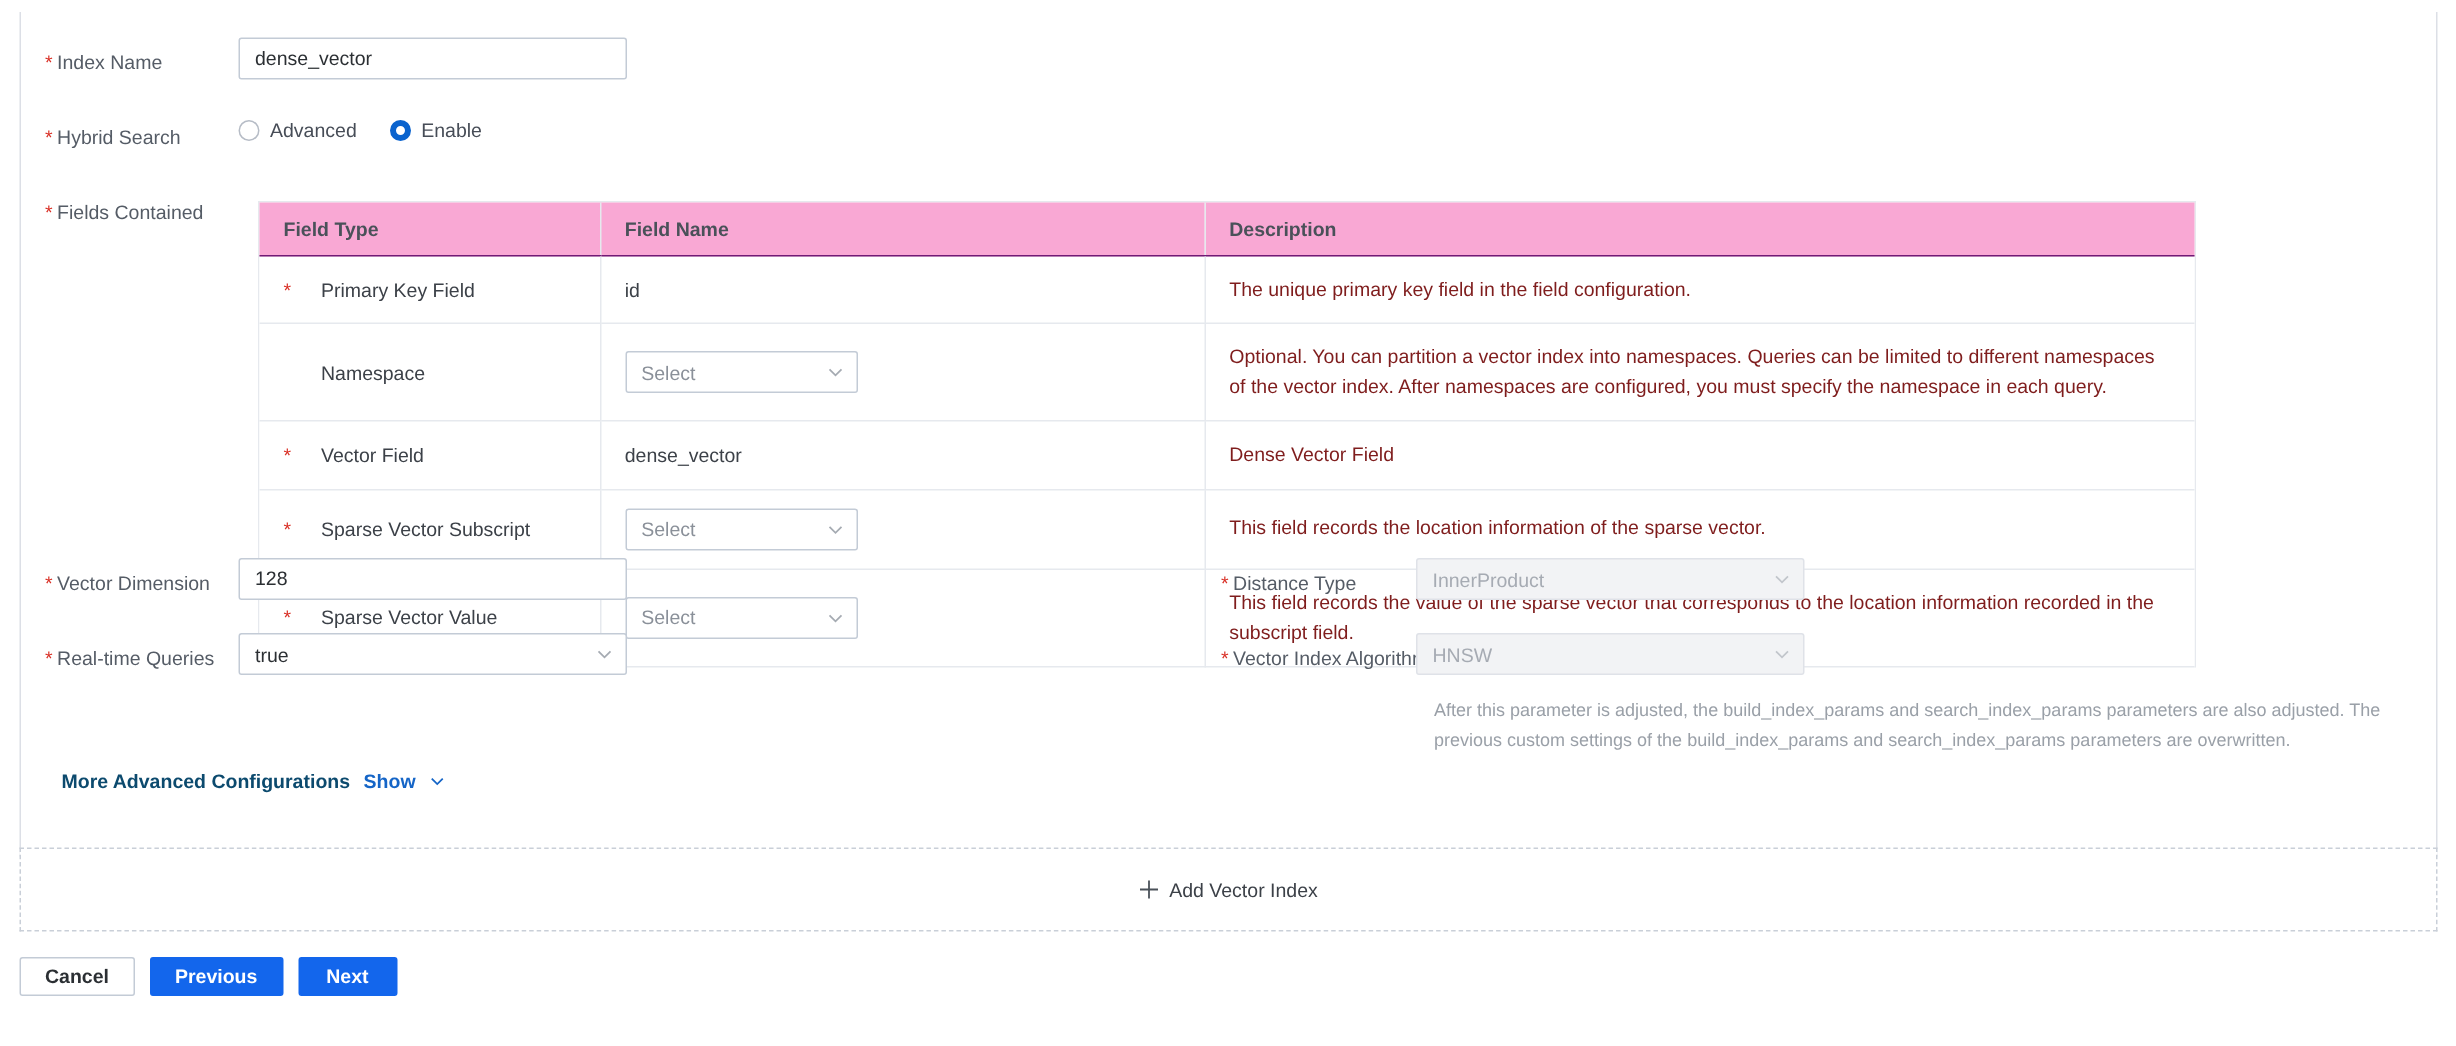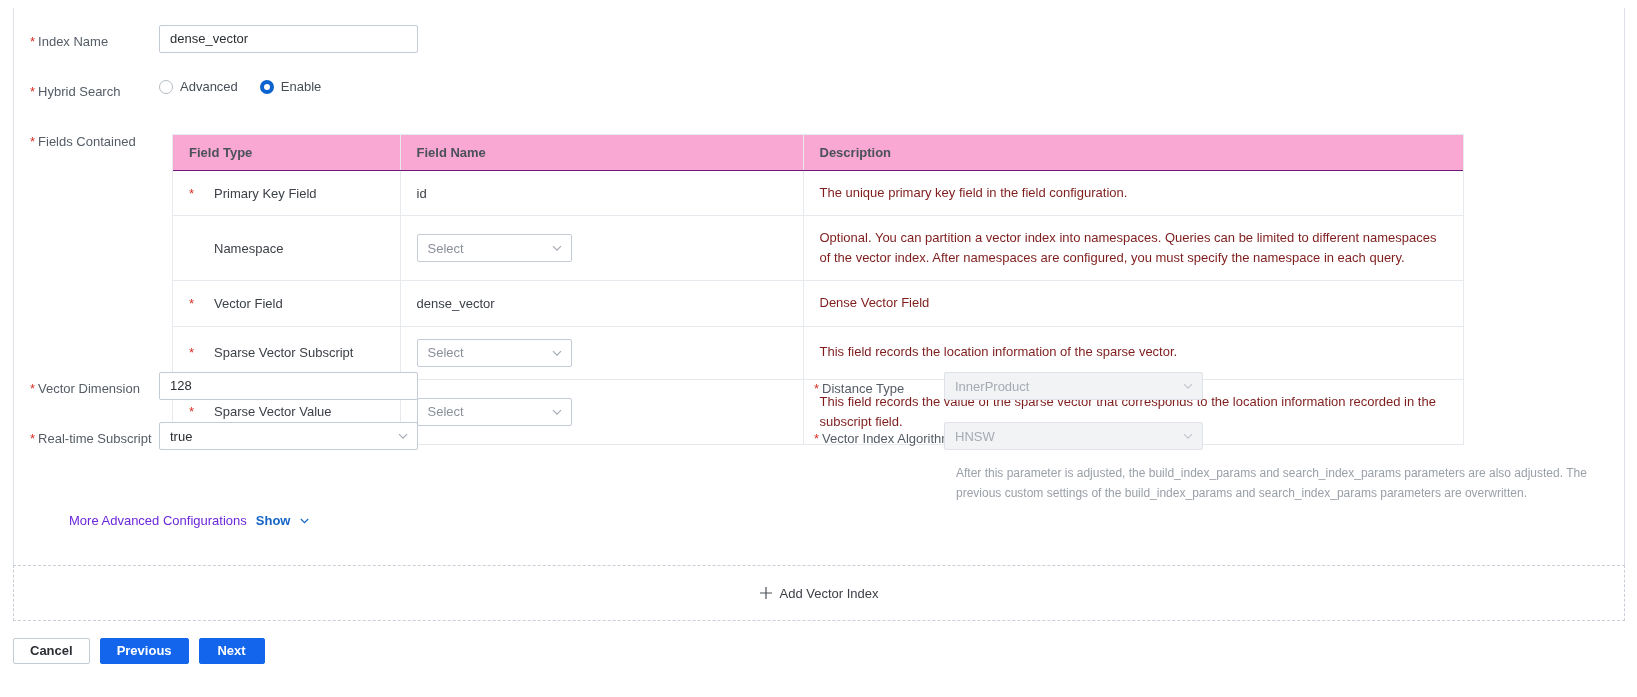--- a/index.html
+++ b/index.html
@@ -183,24 +183,23 @@
   .adv-row {
     position: absolute;
     left: 27px;
     top: 505px;
     display: flex;
     align-items: center;
     gap: 9px;
   }
   .adv-title {
     font-size: 13px;
-    font-weight: normal;
-    color: #6d28d9;
-    cursor: pointer;
-    margin-left: 28px;
+    font-weight: bold;
+    color: #0c4a6e;
+    cursor: pointer;
   }
   .adv-show {
     font-size: 13px;
     font-weight: bold;
     color: #1565c7;
     cursor: pointer;
   }
   .adv-chev { width: 11px; height: 11px; }
 
   
@@ -425,21 +424,21 @@
       <span class="req-star">*</span><span>Distance Type</span>
     </div>
     <div class="sel-box disabled" style="left:930px; top:364px; width:259px; height:28px;">
       <span class="sel-val">InnerProduct</span>
       <svg class="chev" viewBox="0 0 12 12">
           <path d="M2 4.2 L6 8.2 L10 4.2" fill="none" stroke="#888f99" stroke-width="1.2"></path>
         </svg>
     </div>
 
     <div class="form-label" style="left:16px; top:423px;">
-      <span class="req-star">*</span><span>Real-time Subscript</span>
+      <span class="req-star">*</span><span>Real-time Queries</span>
     </div>
     <div class="sel-box" style="left:145px; top:414px; width:259px; height:28px;">
       <span class="sel-val">true</span>
       <svg class="chev" viewBox="0 0 12 12">
           <path d="M2 4.2 L6 8.2 L10 4.2" fill="none" stroke="#888f99" stroke-width="1.2"></path>
         </svg>
     </div>
 
     <div class="form-label" style="left:800px; top:423px;">
       <span class="req-star">*</span><span>Vector Index Algorithm</span>

